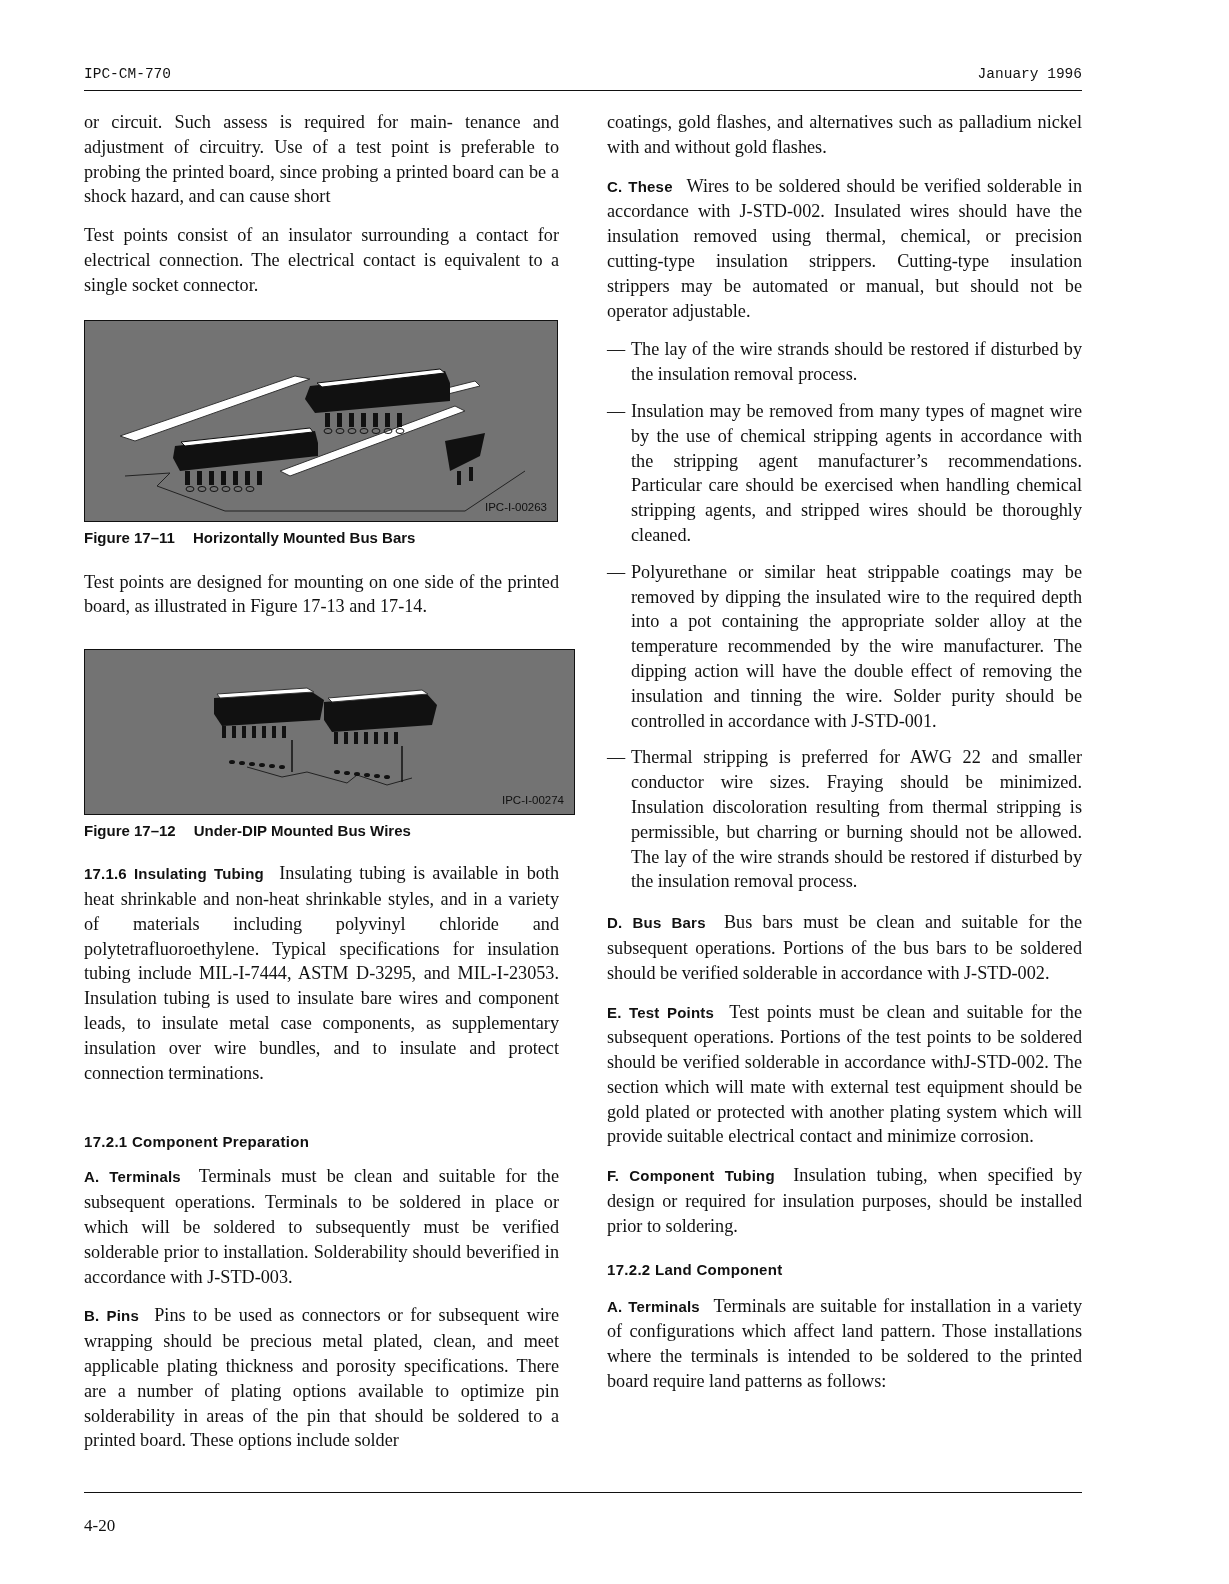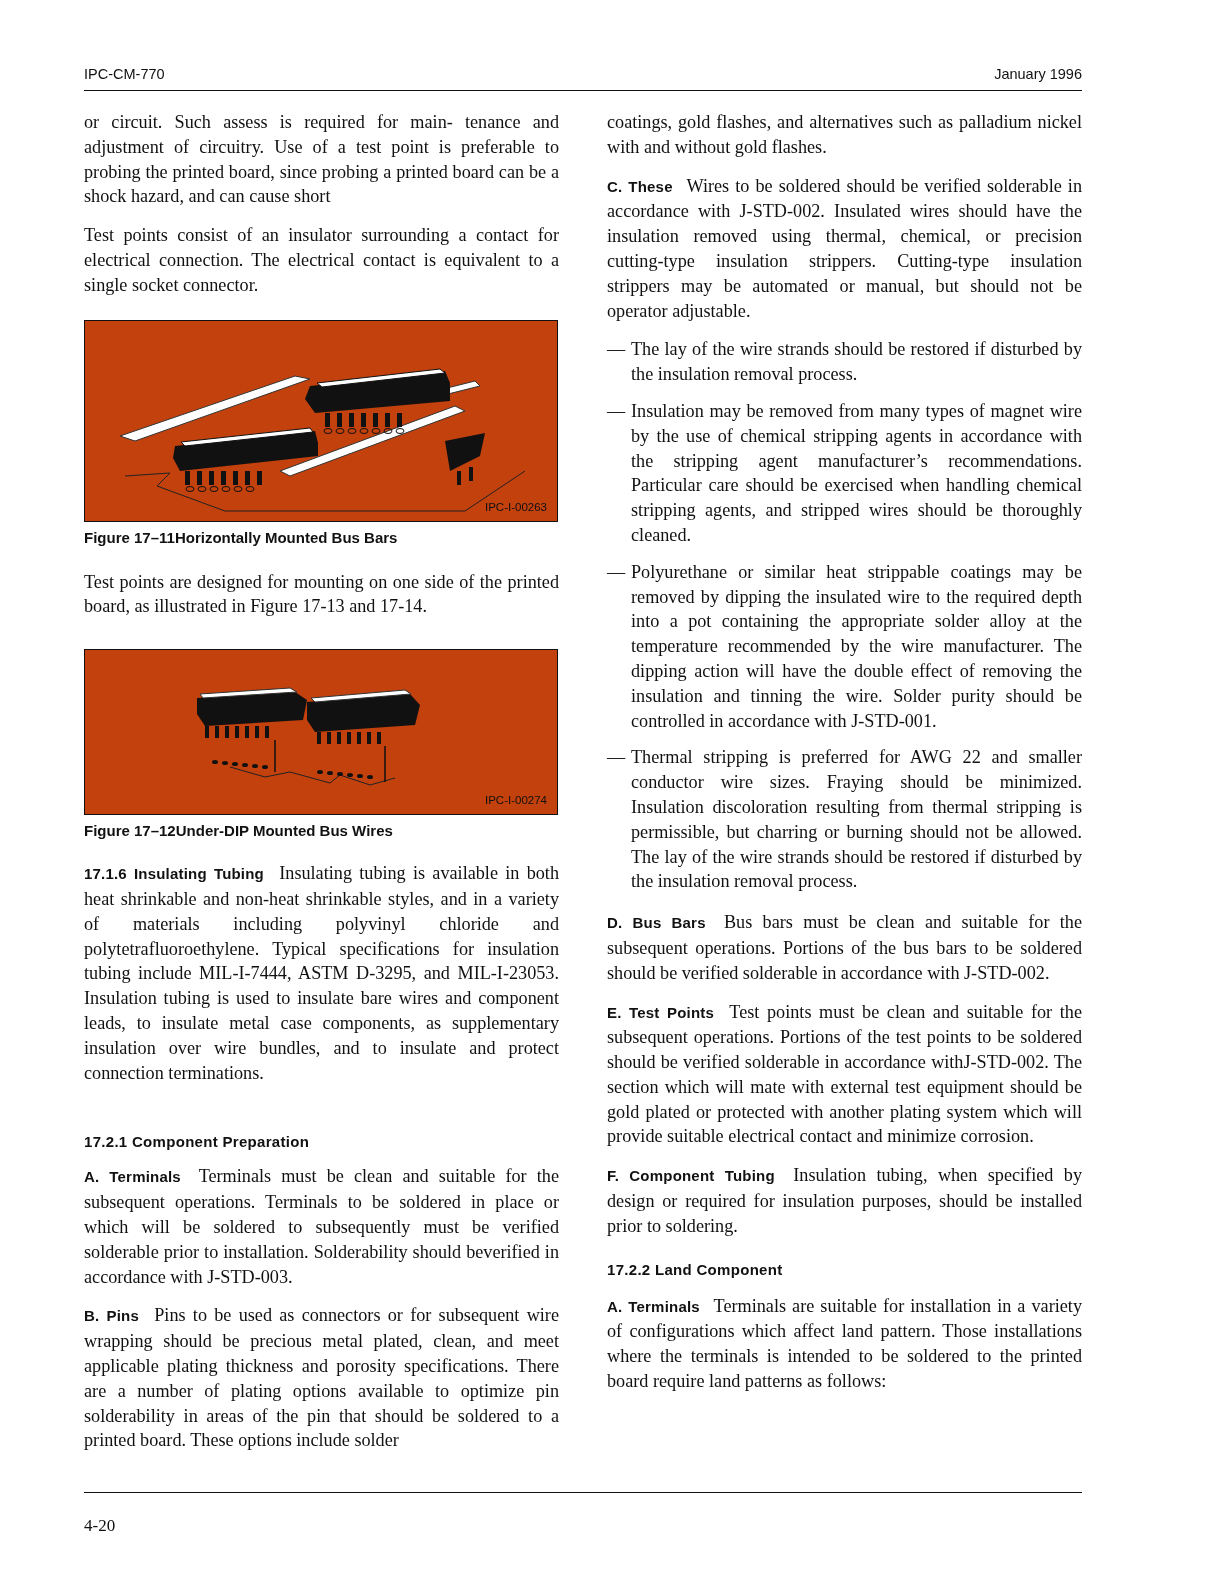--- a/index.html
+++ b/index.html
@@ -14,21 +14,21 @@
       overflow: hidden;
       color: #111111;
       font-family: "Liberation Serif", serif;
     }
     .page-header {
       position: absolute;
       left: 84px;
       top: 64px;
       width: 998px;
       height: 24px;
-      font-family: Liberation Sans, sans-serif;
+      font-family: Liberation Mono, monospace;
       font-size: 14.5px;
     }
     .page-header .left { position: absolute; left: 0; top: 2px; }
     .page-header .right { position: absolute; right: 0; top: 2px; }
     .rule-top {
       position: absolute; left: 84px; top: 90px; width: 998px; height: 0;
       border-top: 1.5px solid #111;
     }
     .rule-bottom {
       position: absolute; left: 84px; top: 1492px; width: 998px; height: 0;
@@ -63,37 +63,37 @@
       margin: 0;
       font-family: "Liberation Sans", sans-serif;
       font-weight: bold;
       font-size: 15px;
       letter-spacing: 0.3px;
     }
     .figure-box {
       border: 1.5px solid #111;
       position: relative;
       width: 472px;
-      background: #c2410c;
+      background: #737373;
     }
     .figure-box svg { display: block; }
     .fig-id {
       position: absolute;
       right: 10px;
       bottom: 8px;
       font-family: "Liberation Sans", sans-serif;
       font-size: 11.5px;
     }
     .fig-caption {
       font-family: "Liberation Sans", sans-serif;
       font-weight: bold;
       font-size: 15px;
       margin-top: 7px;
     }
-    .fig-caption .num { }
+    .fig-caption .num { margin-right: 18px; }
     .dash-item {
       position: relative;
       padding-left: 24px;
       margin-bottom: 12px;
       font-size: 18.2px;
       line-height: 24.8px;
       text-align: justify;
     }
     .dash-item .dash {
       position: absolute;
@@ -171,21 +171,21 @@
     <span class="fig-id">IPC-I-00263</span>
   </div>
   <div class="fig-caption">
     <span class="num">Figure 17–11</span><span>Horizontally Mounted Bus Bars</span>
   </div>
 
   <div style="height:24px"></div>
   <p>Test points are designed for mounting on one side of the printed board, as illustrated in Figure 17-13 and 17-14.</p>
 
   <div style="height:16px"></div>
-  <div class="figure-box" style="height:164px;">
+  <div class="figure-box" style="height:164px;padding-left:17px;">
     <svg width="472" height="164" viewBox="0 0 472 164">
 
       <polyline points="145,117 180,127 205,122 245,133 255,125 285,135 310,128" fill="none" stroke="#222" stroke-width="1"></polyline>
 
       <polygon points="112,48 210,42 222,50 218,70 120,76 112,64" fill="#111"></polygon>
       <polygon points="115,44 205,38 212,42 118,48" fill="#fff" stroke="#333" stroke-width="1"></polygon>
 
       <polygon points="222,52 325,44 335,55 330,75 230,82 222,70" fill="#111"></polygon>
       <polygon points="226,48 320,40 326,44 230,52" fill="#fff" stroke="#333" stroke-width="1"></polygon>
       <g fill="#111">

